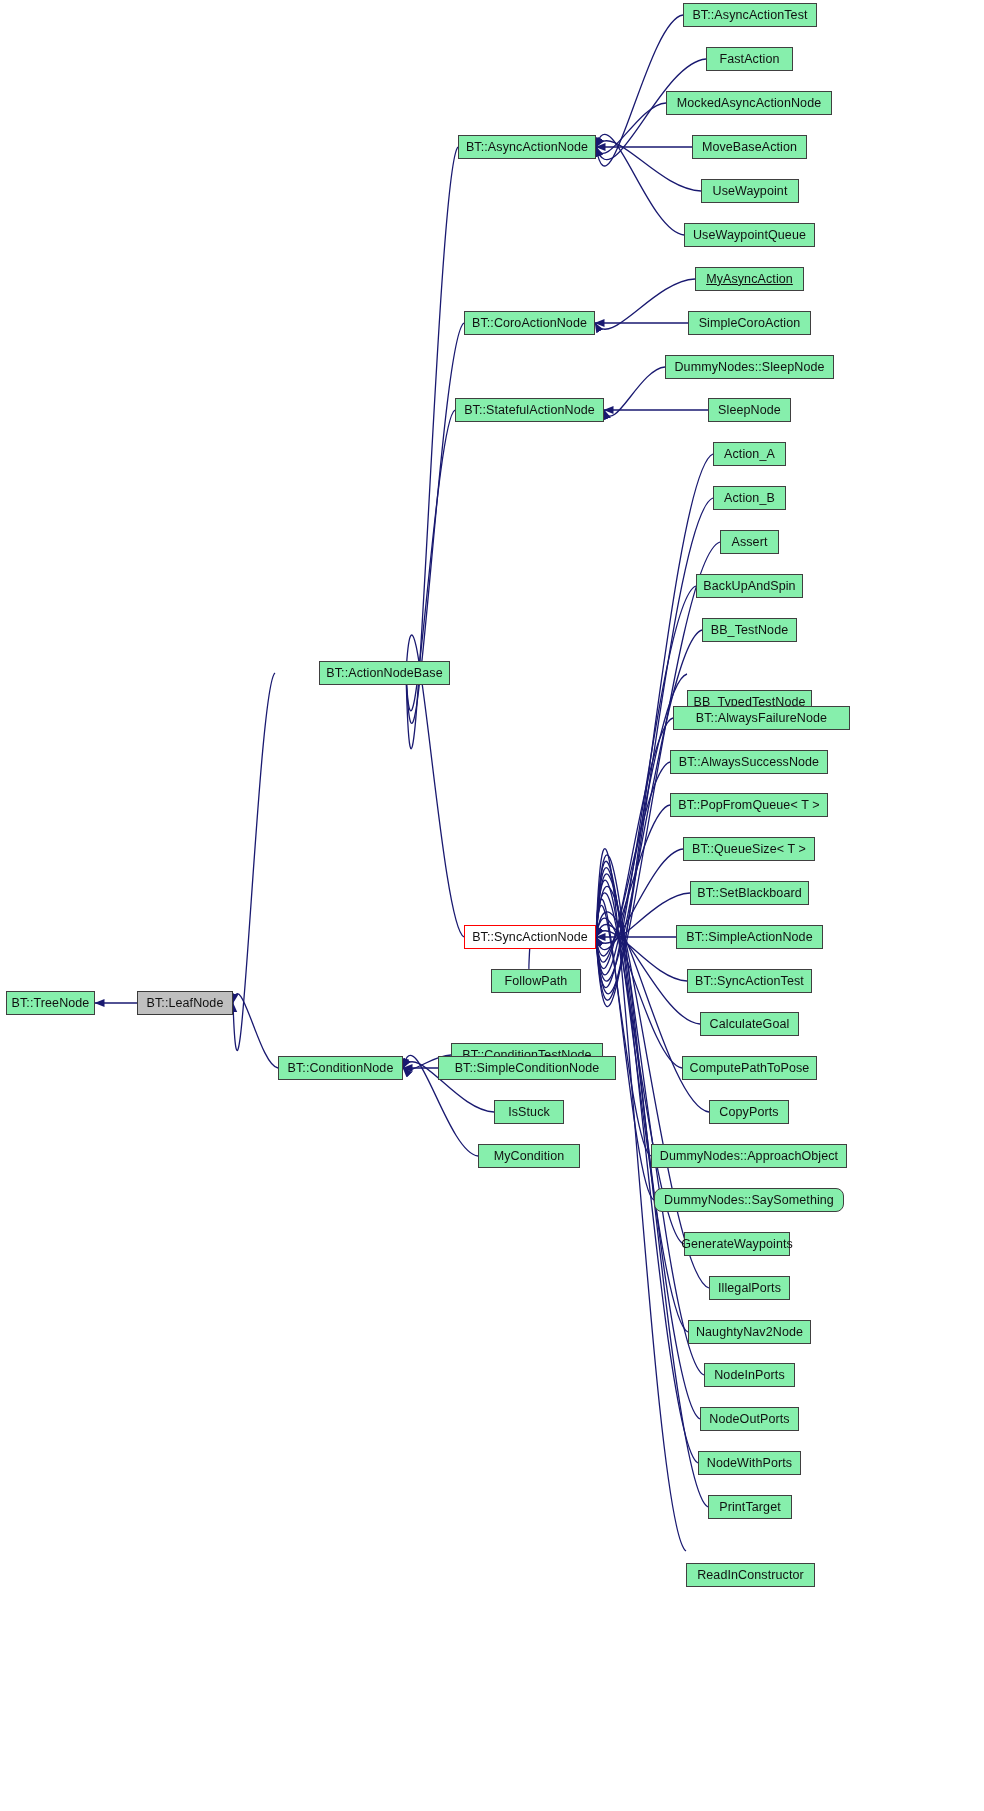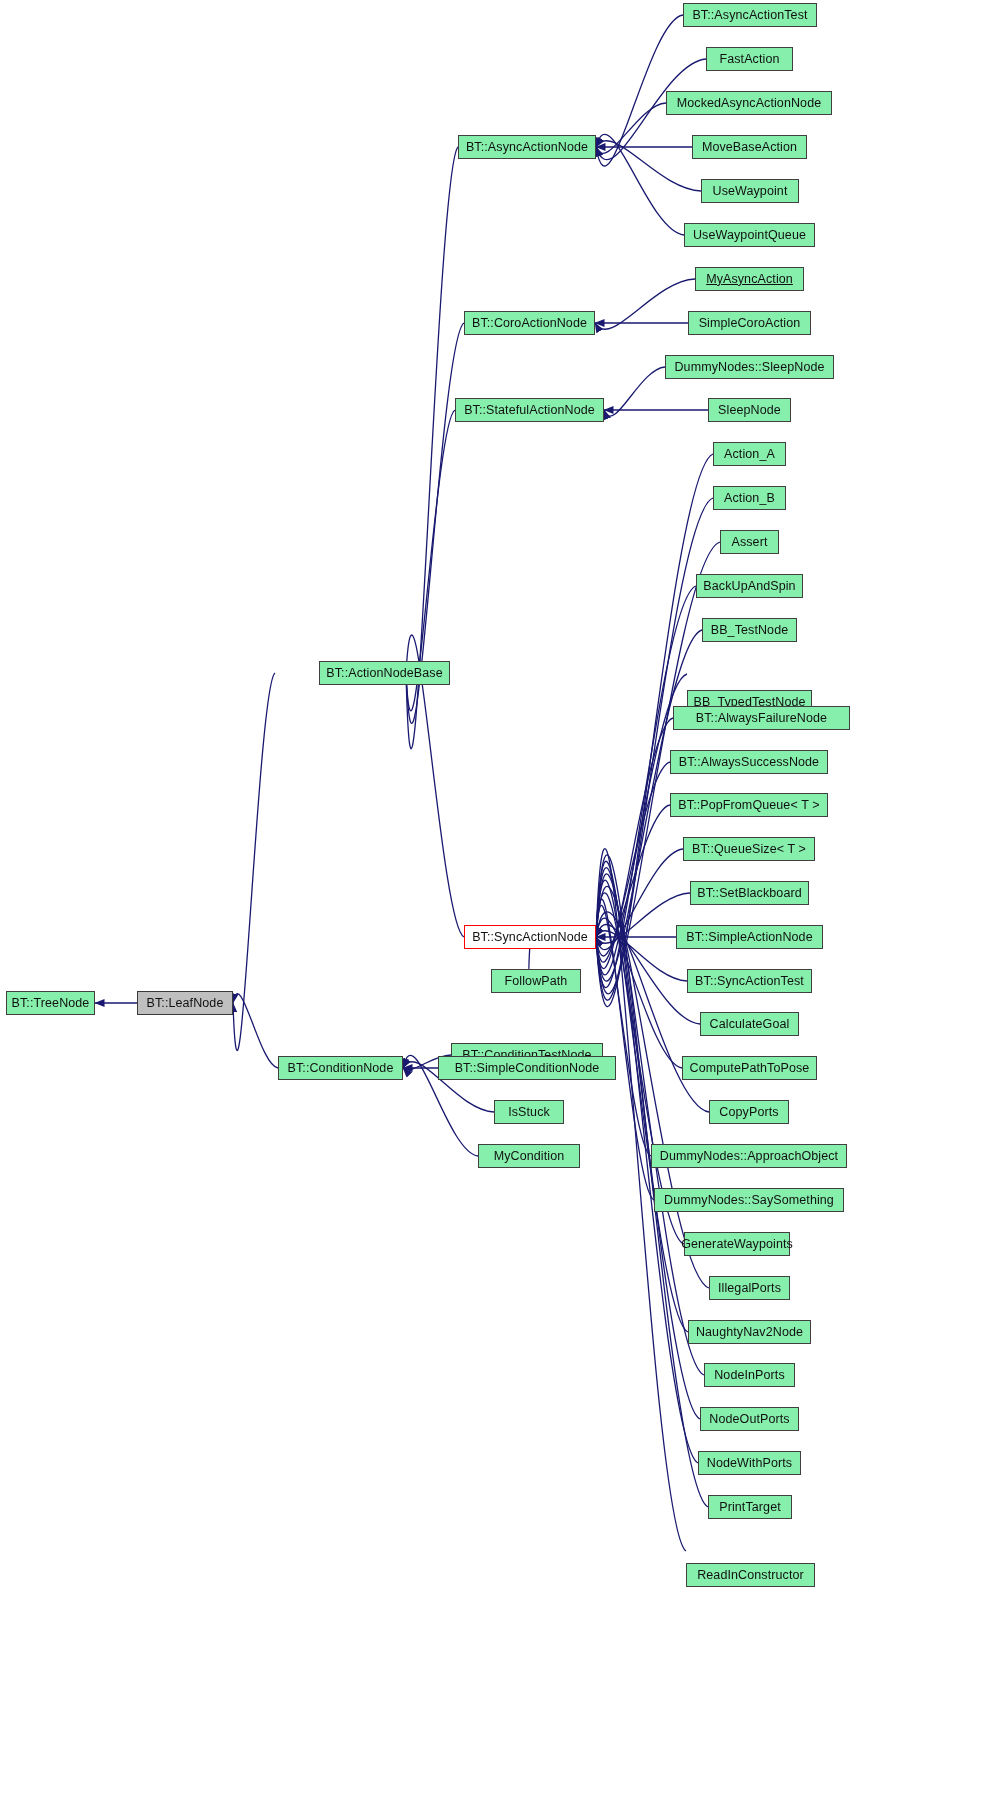--- a/index.html
+++ b/index.html
@@ -120,21 +120,21 @@
       <div class="node" style="left: 670px; top: 750px; width: 158px;">BT::AlwaysSuccessNode</div>
       <div class="node" style="left: 670px; top: 793px; width: 158px;">BT::PopFromQueue&lt; T &gt;</div>
       <div class="node" style="left: 683px; top: 837px; width: 132px;">BT::QueueSize&lt; T &gt;</div>
       <div class="node" style="left: 690px; top: 881px; width: 119px;">BT::SetBlackboard</div>
       <div class="node" style="left: 676px; top: 925px; width: 147px;">BT::SimpleActionNode</div>
       <div class="node" style="left: 687px; top: 969px; width: 125px;">BT::SyncActionTest</div>
       <div class="node" style="left: 700px; top: 1012px; width: 99px;">CalculateGoal</div>
       <div class="node" style="left: 682px; top: 1056px; width: 135px;">ComputePathToPose</div>
       <div class="node" style="left: 709px; top: 1100px; width: 80px;">CopyPorts</div>
       <div class="node" style="left: 651px; top: 1144px; width: 196px;">DummyNodes::ApproachObject</div>
-      <div class="node" style="left: 654px; top: 1188px; width: 190px;">DummyNodes::SaySomething</div>
+      <div class="node" style="left: 654px; top: 1188px; width: 190px; border-radius: 8px;">DummyNodes::SaySomething</div>
       <div class="node" style="left: 684px; top: 1232px; width: 106px;">GenerateWaypoints</div>
       <div class="node" style="left: 709px; top: 1276px; width: 81px;">IllegalPorts</div>
       <div class="node" style="left: 688px; top: 1320px; width: 123px;">NaughtyNav2Node</div>
       <div class="node" style="left: 704px; top: 1363px; width: 91px;">NodeInPorts</div>
       <div class="node" style="left: 700px; top: 1407px; width: 99px;">NodeOutPorts</div>
       <div class="node" style="left: 698px; top: 1451px; width: 103px;">NodeWithPorts</div>
       <div class="node" style="left: 708px; top: 1495px; width: 84px;">PrintTarget</div>
       <div class="node" style="left: 686px; top: 1539px; width: 129px; margin-top: 24px;">ReadInConstructor</div>
     </div>
 </div>

